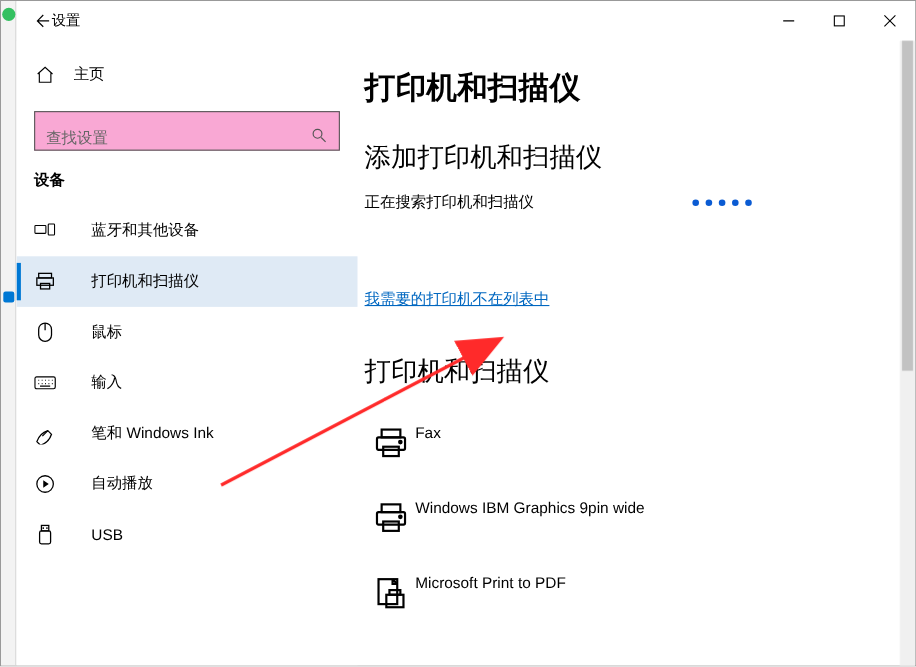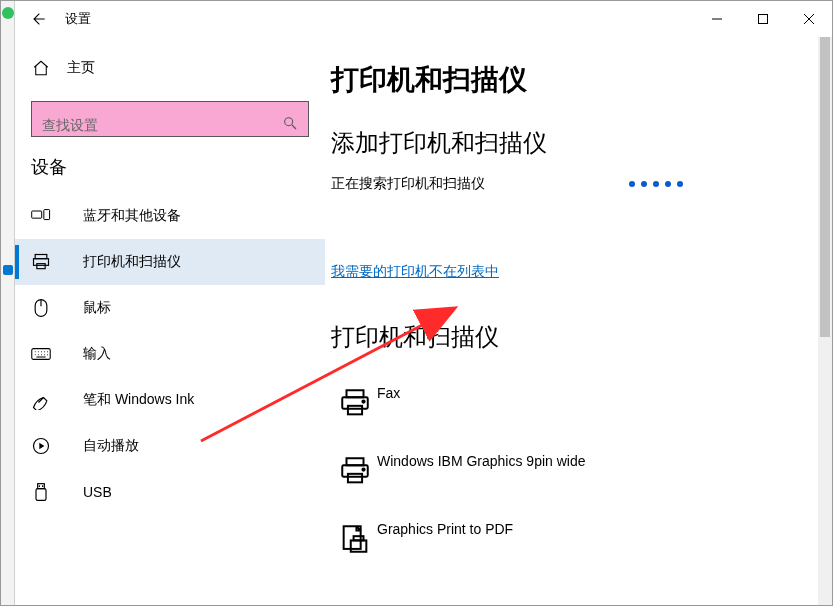--- a/index.html
+++ b/index.html
@@ -14,21 +14,21 @@
   .edge .blob.green { top:6px; background:#33c060; }
   .edge .blob.blue  { top:264px; background:#0078d4; width:10px; height:10px; left:2px; border-radius:2px;}
   .app {
     position: absolute; left: 14px; right: 0; top: 0; bottom: 0;
     display: flex; flex-direction: column; background: #fff;
   }
   .titlebar {
     height: 36px; display: flex; align-items: center;
     border-bottom: 0px solid transparent;
   }
-  .tb-left { display:flex; align-items:flex-start; gap: 18px; padding-left: 14px; }
+  .tb-left { display:flex; align-items:flex-start; padding-left: 14px; }
   .tb-left .back-icon { width:18px; height:18px; display:flex; align-items:center; justify-content:center; }
   .tb-title { font-size: 13px; }
   .tb-spacer { flex: 1; }
   .winbtn { width: 46px; height: 36px; display:flex; align-items:center; justify-content:center; }
   .winbtn svg { stroke:#000; }
   .body { flex:1; display:flex; overflow:hidden; }
   
   .nav {
     width: 310px; background: #fff; padding: 8px 0 0 0;
     border-right: 0; display:flex; flex-direction:column;
@@ -42,21 +42,21 @@
   .searchbox {
     margin: 10px 16px 18px 16px; height: 36px;
     border: 1px solid #555; background:#f9a8d4;
     display:flex; align-items:center; padding: 11px 10px 0 10px;
   }
   .searchbox input {
     flex:1; border:none; outline:none; font-size:14px; background:transparent;
     color:#666;
   }
   .searchbox input::placeholder { color:#666; }
-  .section-label { font-size:18px; font-weight:400; padding: 0 16px 14px 16px; }
+  .section-label { font-size:14px; font-weight:700; padding: 0 16px 14px 16px; }
   .nav-item {
     height: 46px; display:flex; align-items:center; gap:32px;
     padding: 0 16px 0 16px; cursor: default; position: relative;
   }
   .nav-item.selected { background: #dfeaf5; }
   .nav-item.selected::before {
     content:""; position:absolute; left:0; top:6px; bottom:6px; width:4px; background:#0078d4;
   }
   .nav-item .icon, .home-row .icon { width:20px; height:20px; display:flex; align-items:center; justify-content:center; flex-shrink:0;}
   
@@ -265,21 +265,21 @@
           </div>
           <div class="device">
             <span class="dicon">
               <svg width="34" height="34" viewBox="0 0 24 24" fill="none" stroke="#000" stroke-width="1.4">
                 <rect x="4" y="3" width="12" height="16"></rect>
                   <path d="M13 3l3 3M13 3v3h3"></path>
                   <rect x="9" y="13" width="11" height="8"></rect>
                   <rect x="11" y="10" width="7" height="3"></rect>
               </svg>
             </span>
-            <span class="dname">Graphics Print to PDF</span>
+            <span class="dname">Microsoft Print to PDF</span>
           </div>
           <div class="device">
             
             
           </div>
         </div>
       </div>
     </div>
 
     <div class="fake-scroll">

